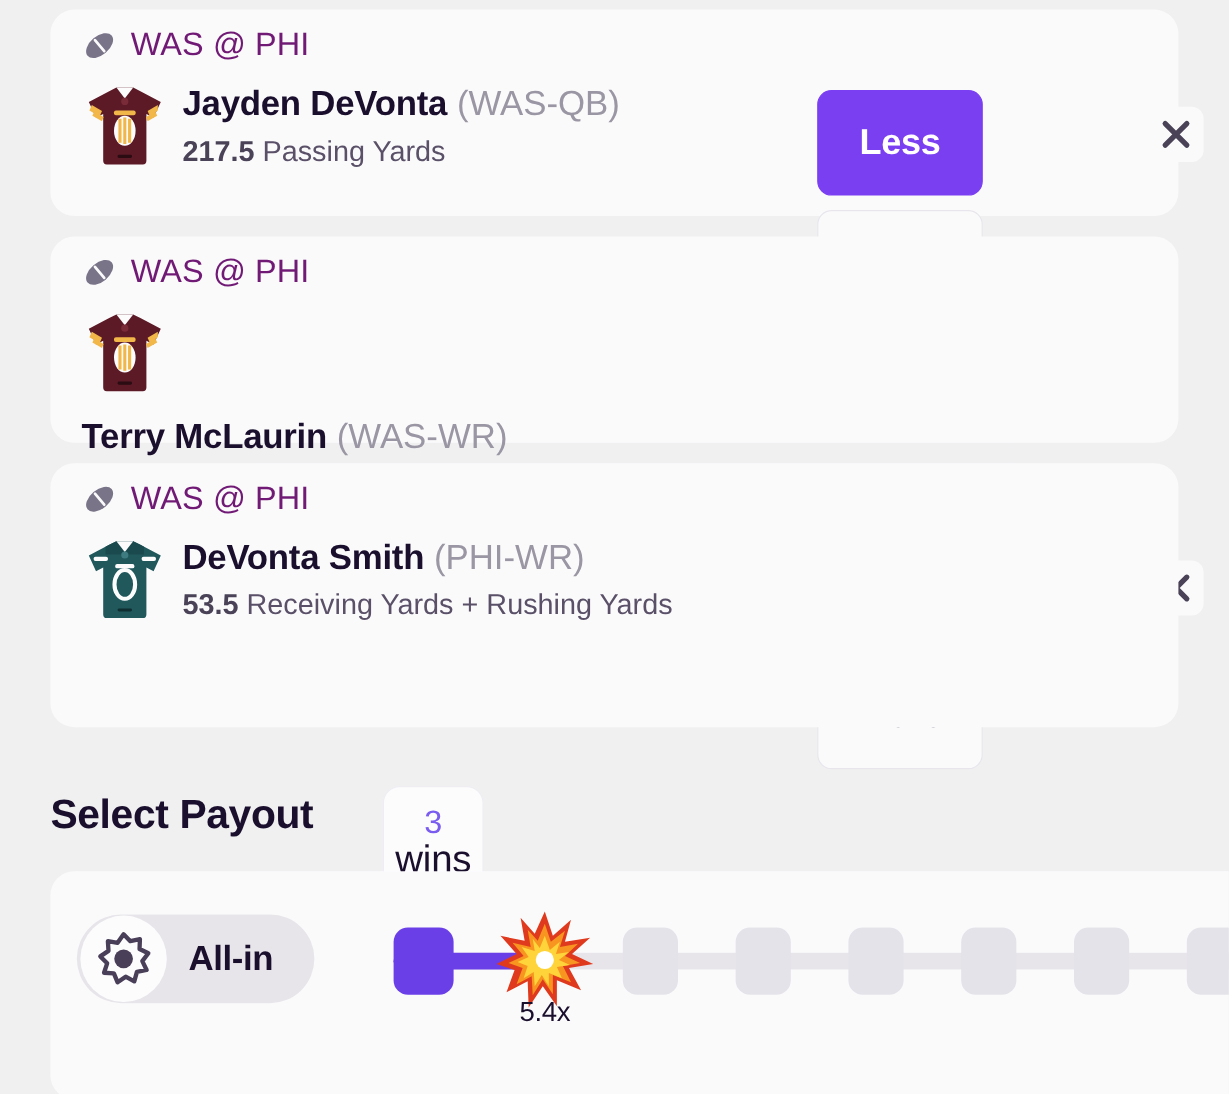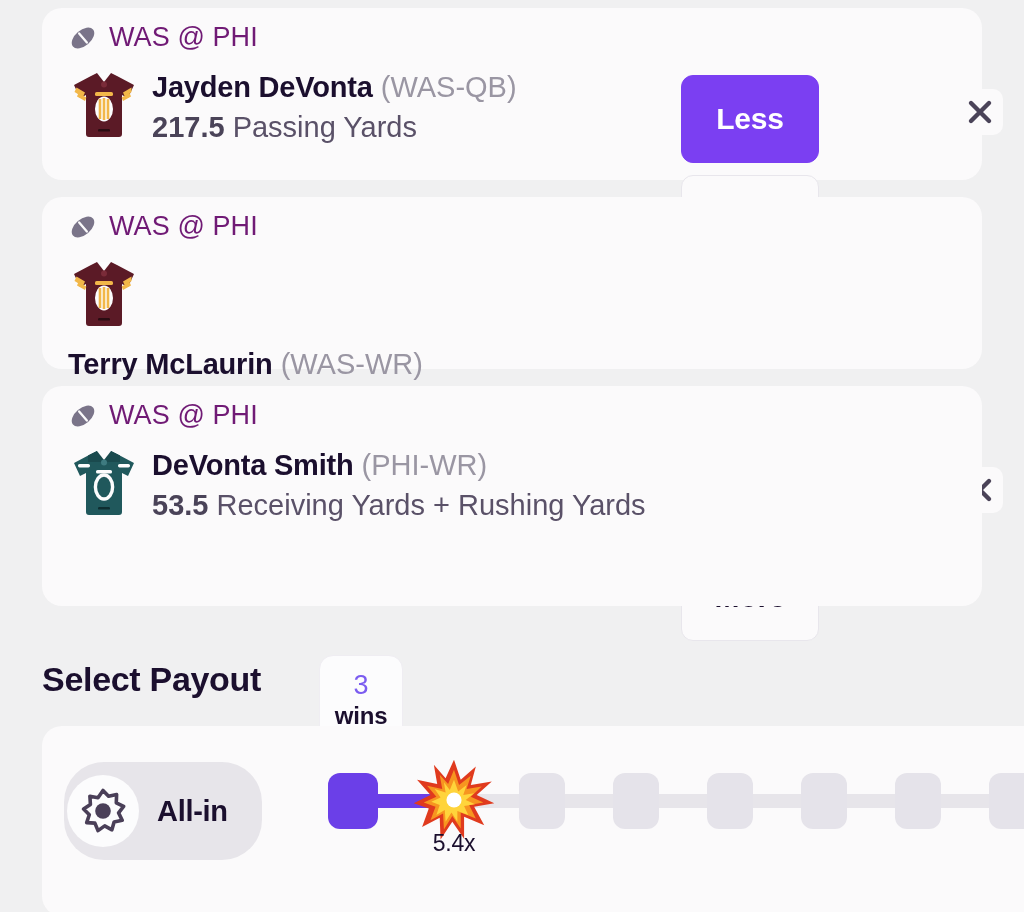--- a/index.html
+++ b/index.html
@@ -85,21 +85,21 @@
     letter-spacing: -0.2px;
   }
 
   .player-team {
     font-weight: 400;
     color: #9A96A3;
     letter-spacing: 0px;
   }
 
   .stat-line {
-    font-size: 29px;
+    font-size: 24px;
     line-height: 40px;
     color: #5A5168;
     font-weight: 400;
     max-width: 500px;
   }
 
   .stat-value {
     font-weight: 700;
     color: #4A4358;
   }
@@ -192,42 +192,42 @@
   }
 
   .wins-count {
     font-size: 27px;
     font-weight: 500;
     color: #7B5CF0;
     line-height: 30px;
   }
 
   .wins-label {
-    font-size: 24px;
-    font-weight: 700;
+    font-size: 32px;
+    font-weight: 400;
     color: #1B0F2E;
     line-height: 32px;
     letter-spacing: -0.2px;
   }
 
   .payout-card {
     position: absolute;
     left: 42px;
     top: 78px;
     width: 1010px;
     height: 190px;
     background: #FBFAFB;
     border-radius: 20px;
   }
 
   .allin-pill {
     position: absolute;
     left: 22px;
     top: 36px;
-    height: 98px;
+    height: 74px;
     background: #E7E5EA;
     border-radius: 40px;
     display: flex;
     align-items: center;
     padding-right: 34px;
     cursor: pointer;
   }
 
   .allin-knob {
     width: 72px;

